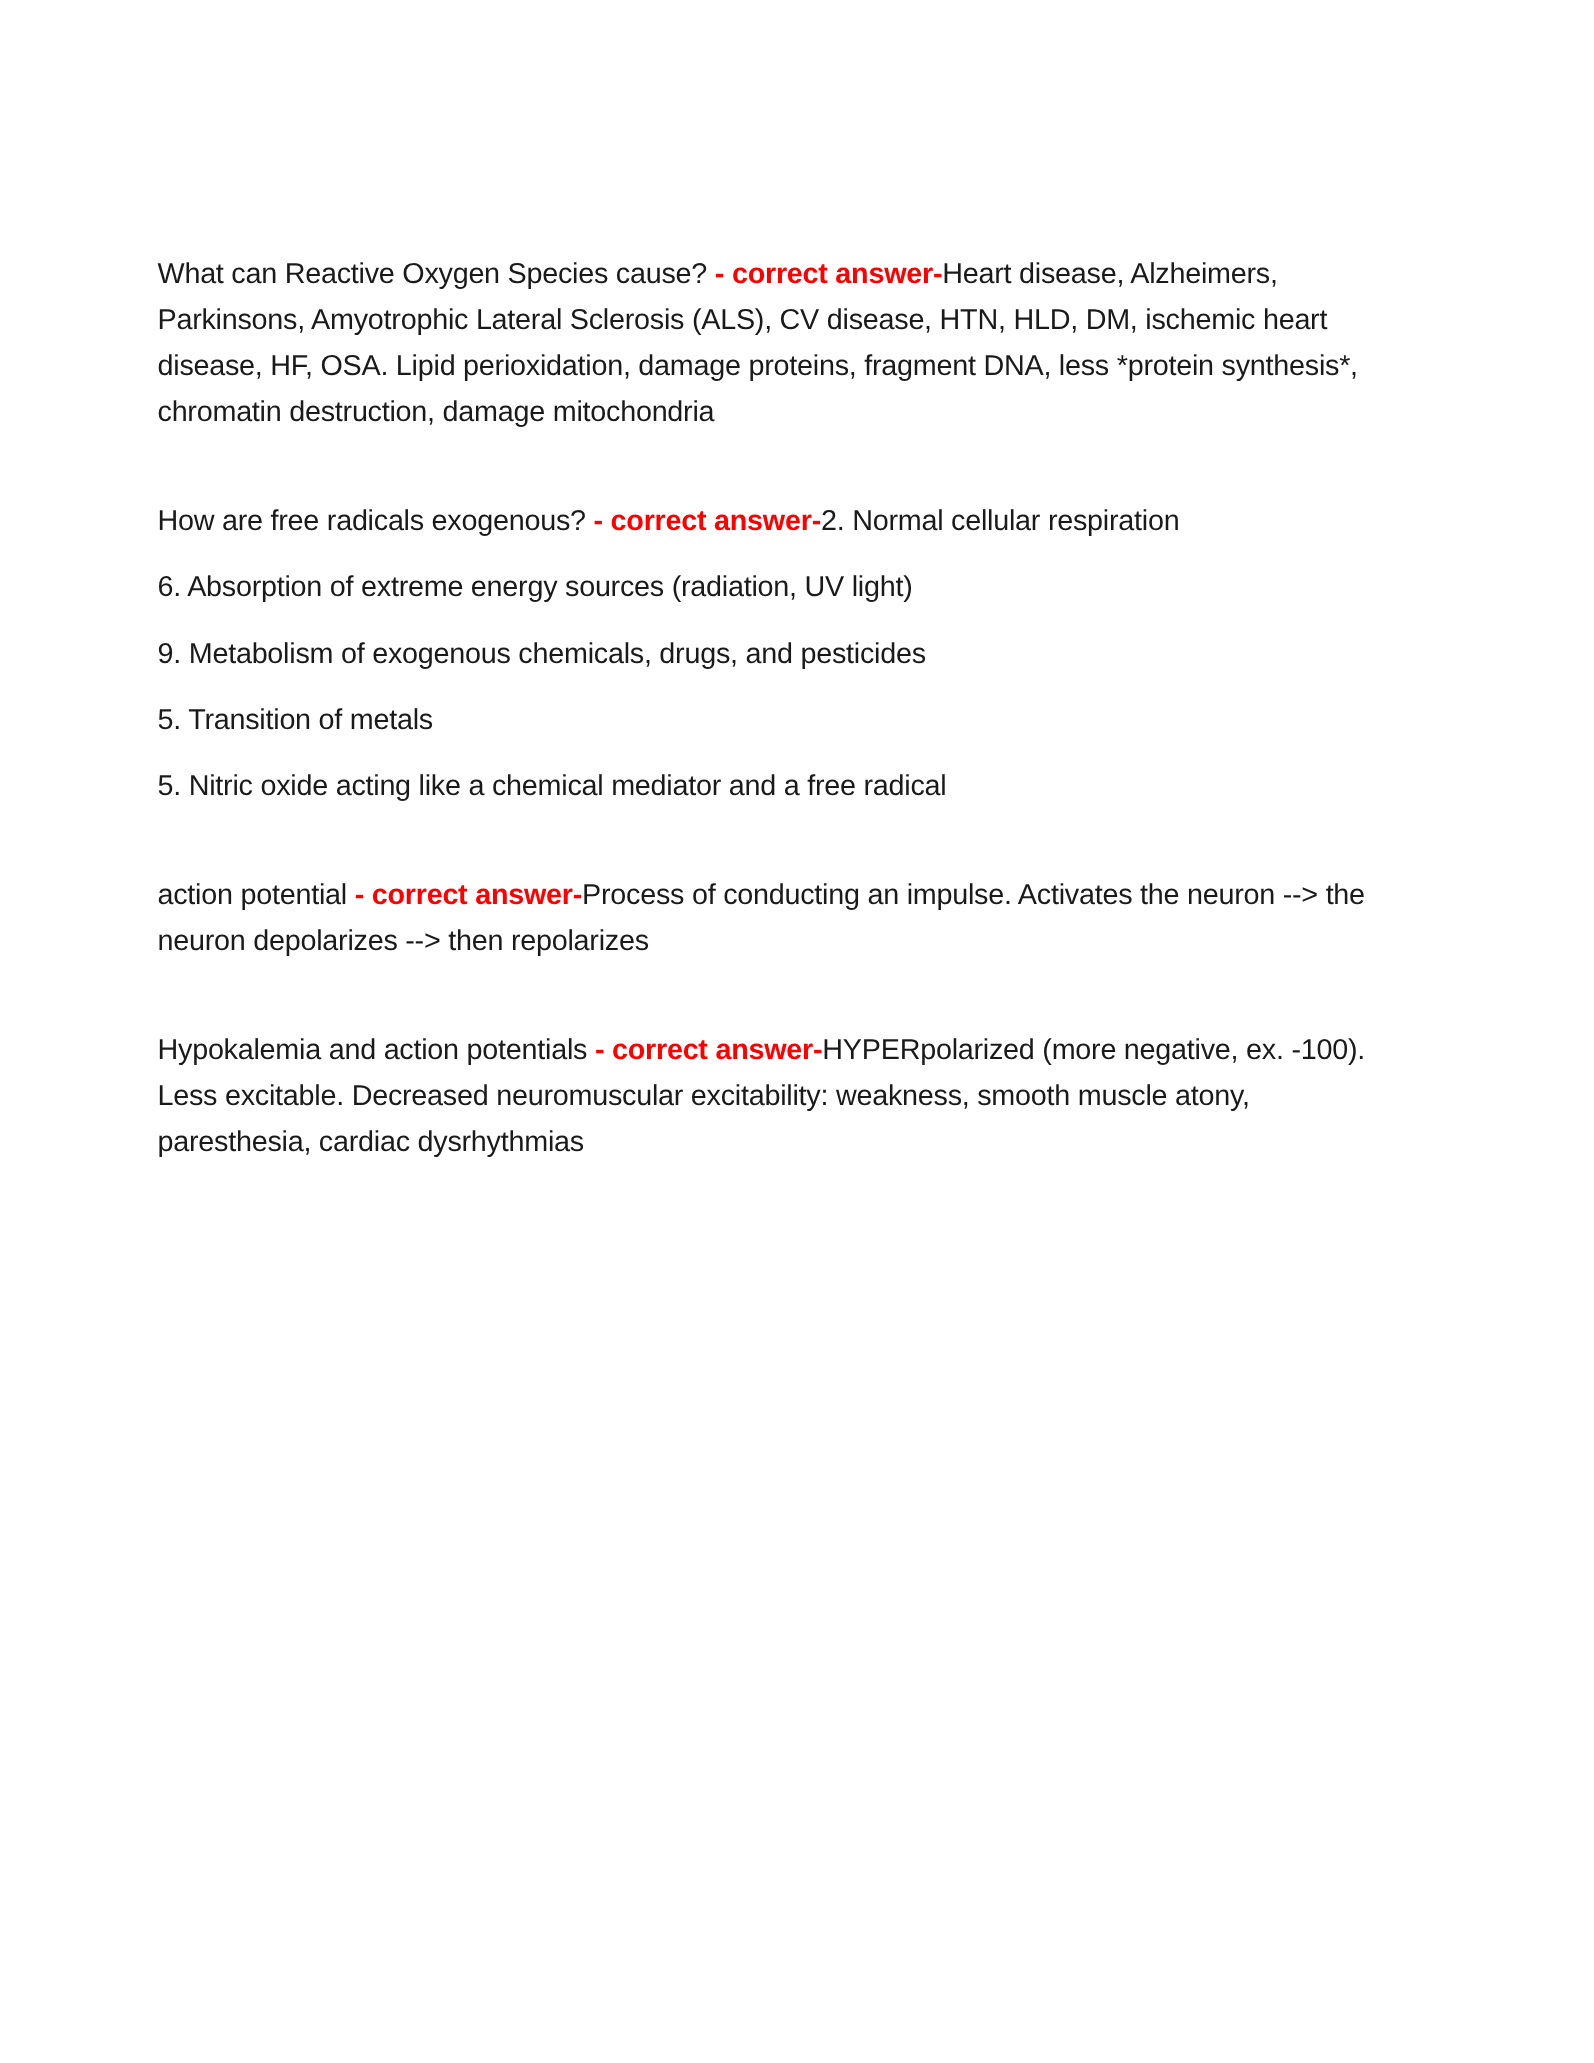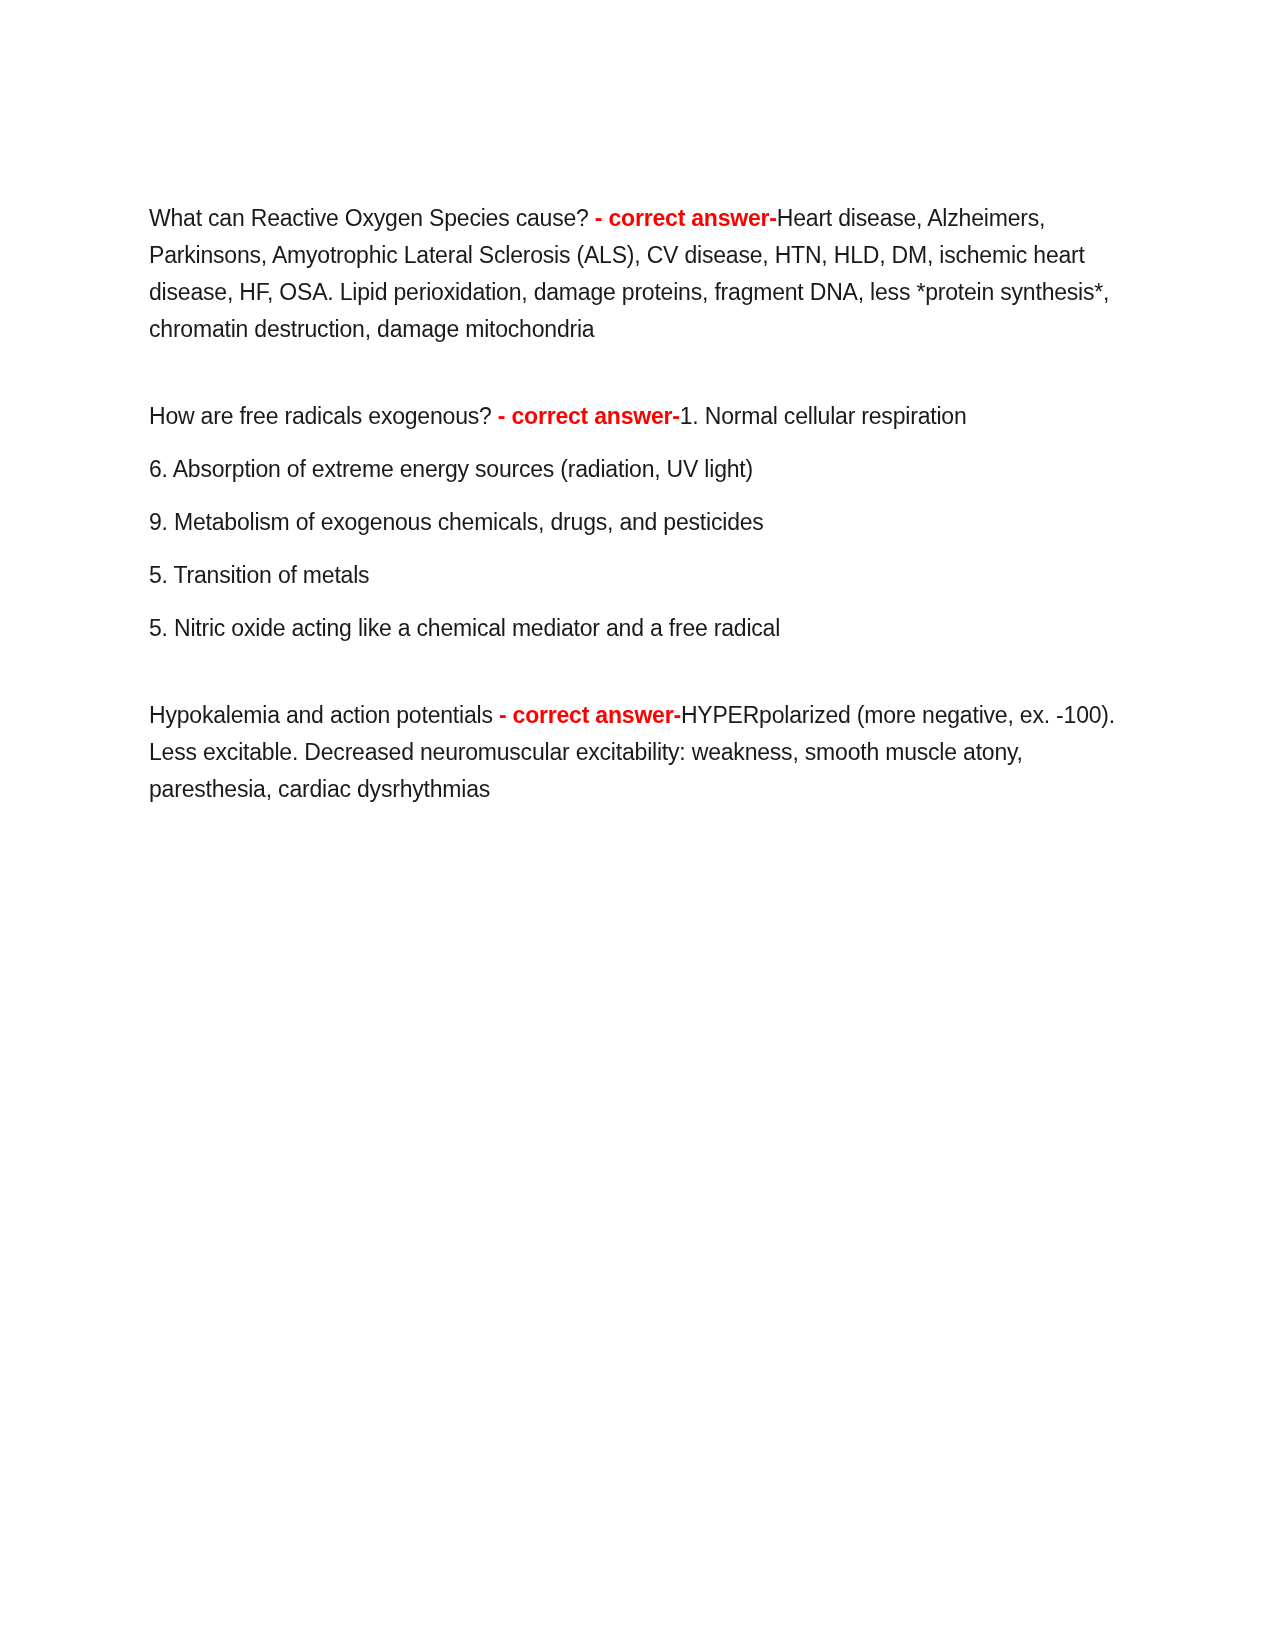--- a/index.html
+++ b/index.html
@@ -17,21 +17,21 @@
   }
   .page {
     position: absolute;
     left: 0; top: 0;
     width: 1275px;
     height: 1650px;
     background: #ffffff;
   }
   .content {
     position: absolute;
-    left: 149px;
+    left: 126px;
     top: 200px;
     width: 968px;
     font-size: 23px;
     line-height: 37px;
     letter-spacing: -0.2px;
   }
   .qa-block {
     margin: 0 0 50px 0;
   }
   .qa-block:last-child {
@@ -51,23 +51,26 @@
 </style>
 </head>
 <body>
 
 <div class="page">
   <div class="content" id="doc-content">
       <div class="qa-block">
         <p class="para"><span class="run-normal">What can Reactive Oxygen Species cause? </span><span class="run-red">- correct answer-</span><span class="run-normal">Heart disease, Alzheimers, Parkinsons, Amyotrophic Lateral Sclerosis (ALS), CV disease, HTN, HLD, DM, ischemic heart disease, HF, OSA. Lipid perioxidation, damage proteins, fragment DNA, less *protein synthesis*, chromatin destruction, damage mitochondria</span></p>
       </div>
       <div class="qa-block">
-        <p class="para"><span class="run-normal">How are free radicals exogenous? </span><span class="run-red">- correct answer-</span><span class="run-normal">1. Normal cellular respiration</span></p>
+        <p class="para"><span class="run-normal">How are free radicals exogenous? </span><span class="run-red">- correct answer-</span><span class="run-normal">2. Normal cellular respiration</span></p>
         <p class="para"><span class="run-normal">6. Absorption of extreme energy sources (radiation, UV light)</span></p>
         <p class="para"><span class="run-normal">9. Metabolism of exogenous chemicals, drugs, and pesticides</span></p>
         <p class="para"><span class="run-normal">5. Transition of metals</span></p>
         <p class="para"><span class="run-normal">5. Nitric oxide acting like a chemical mediator and a free radical</span></p>
+      </div>
+      <div class="qa-block">
+        <p class="para"><span class="run-normal">action potential </span><span class="run-red">- correct answer-</span><span class="run-normal">Process of conducting an impulse. Activates the neuron --&gt; the neuron depolarizes --&gt; then repolarizes</span></p>
       </div>
       <div class="qa-block">
         <p class="para"><span class="run-normal">Hypokalemia and action potentials </span><span class="run-red">- correct answer-</span><span class="run-normal">HYPERpolarized (more negative, ex. -100). Less excitable. Decreased neuromuscular excitability: weakness, smooth muscle atony, paresthesia, cardiac dysrhythmias</span></p>
       </div>
     </div>
 </div>
 
 </body></html>

